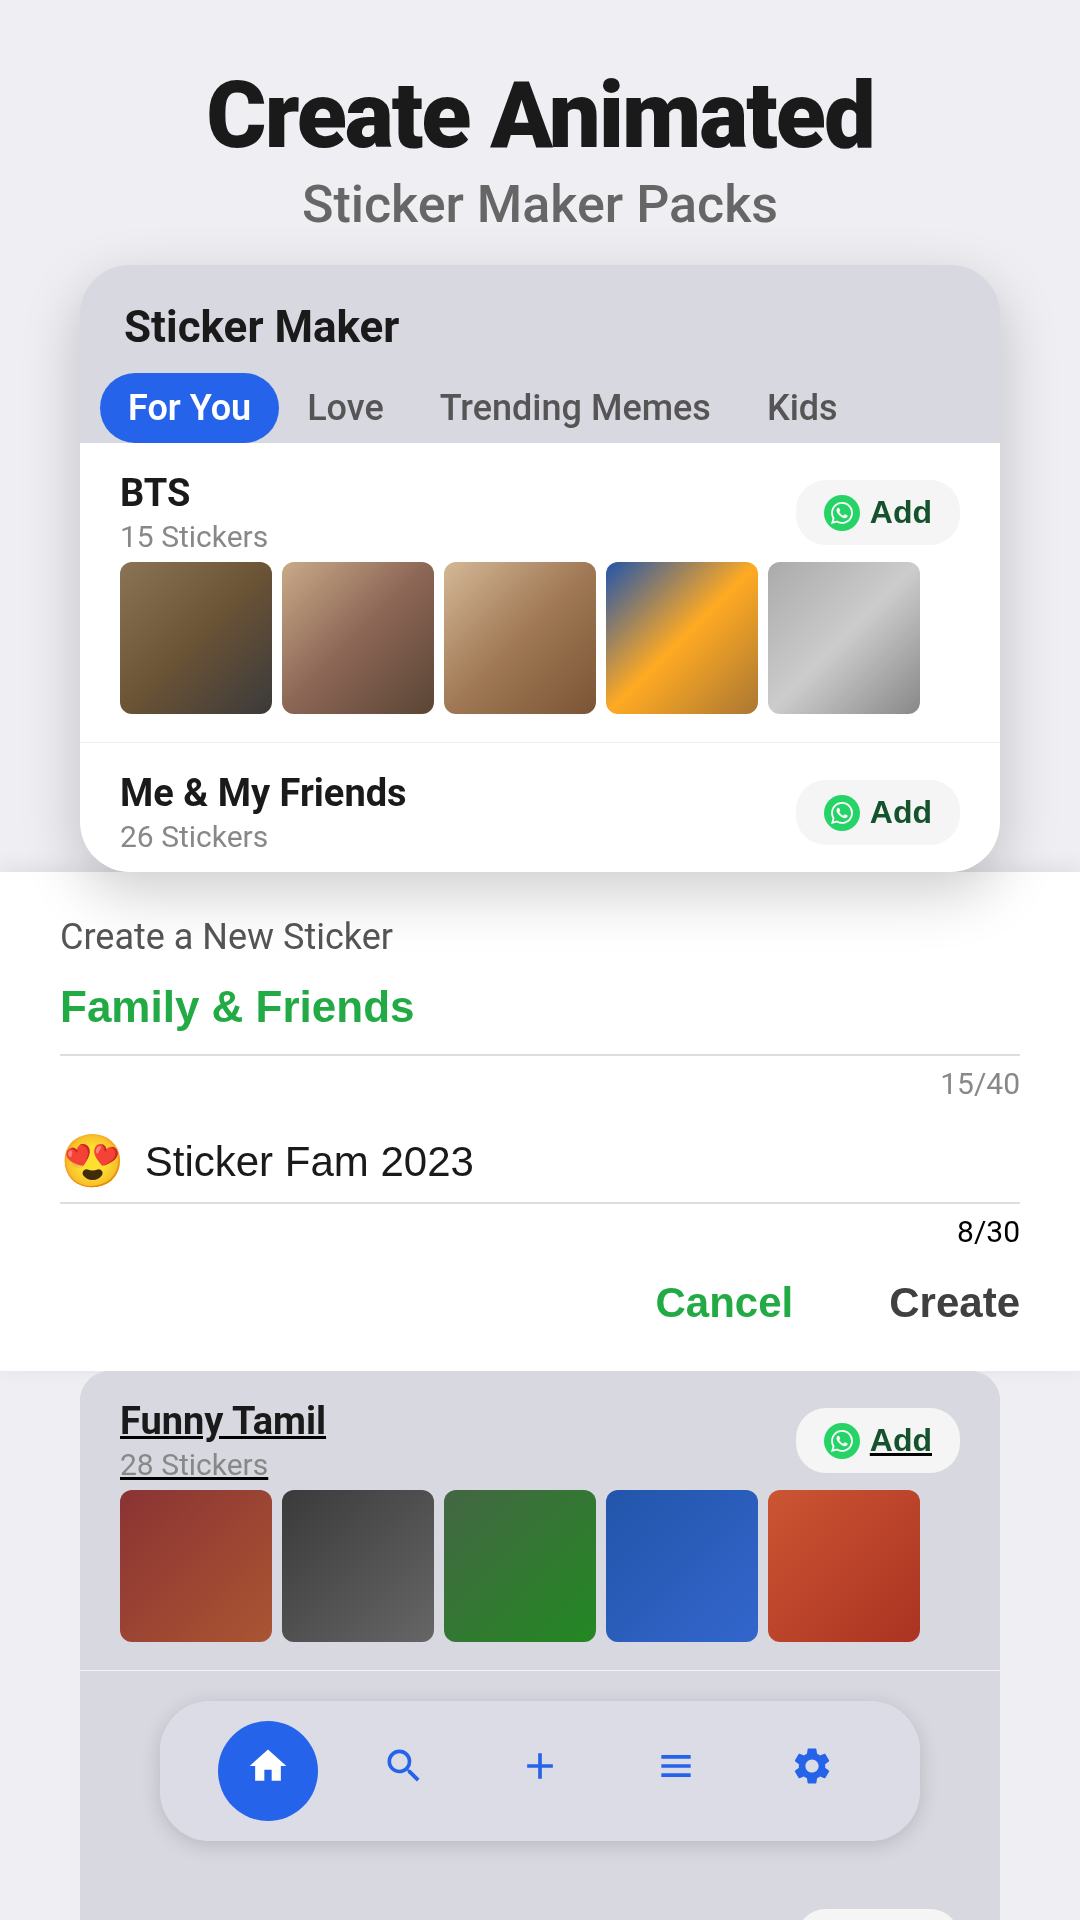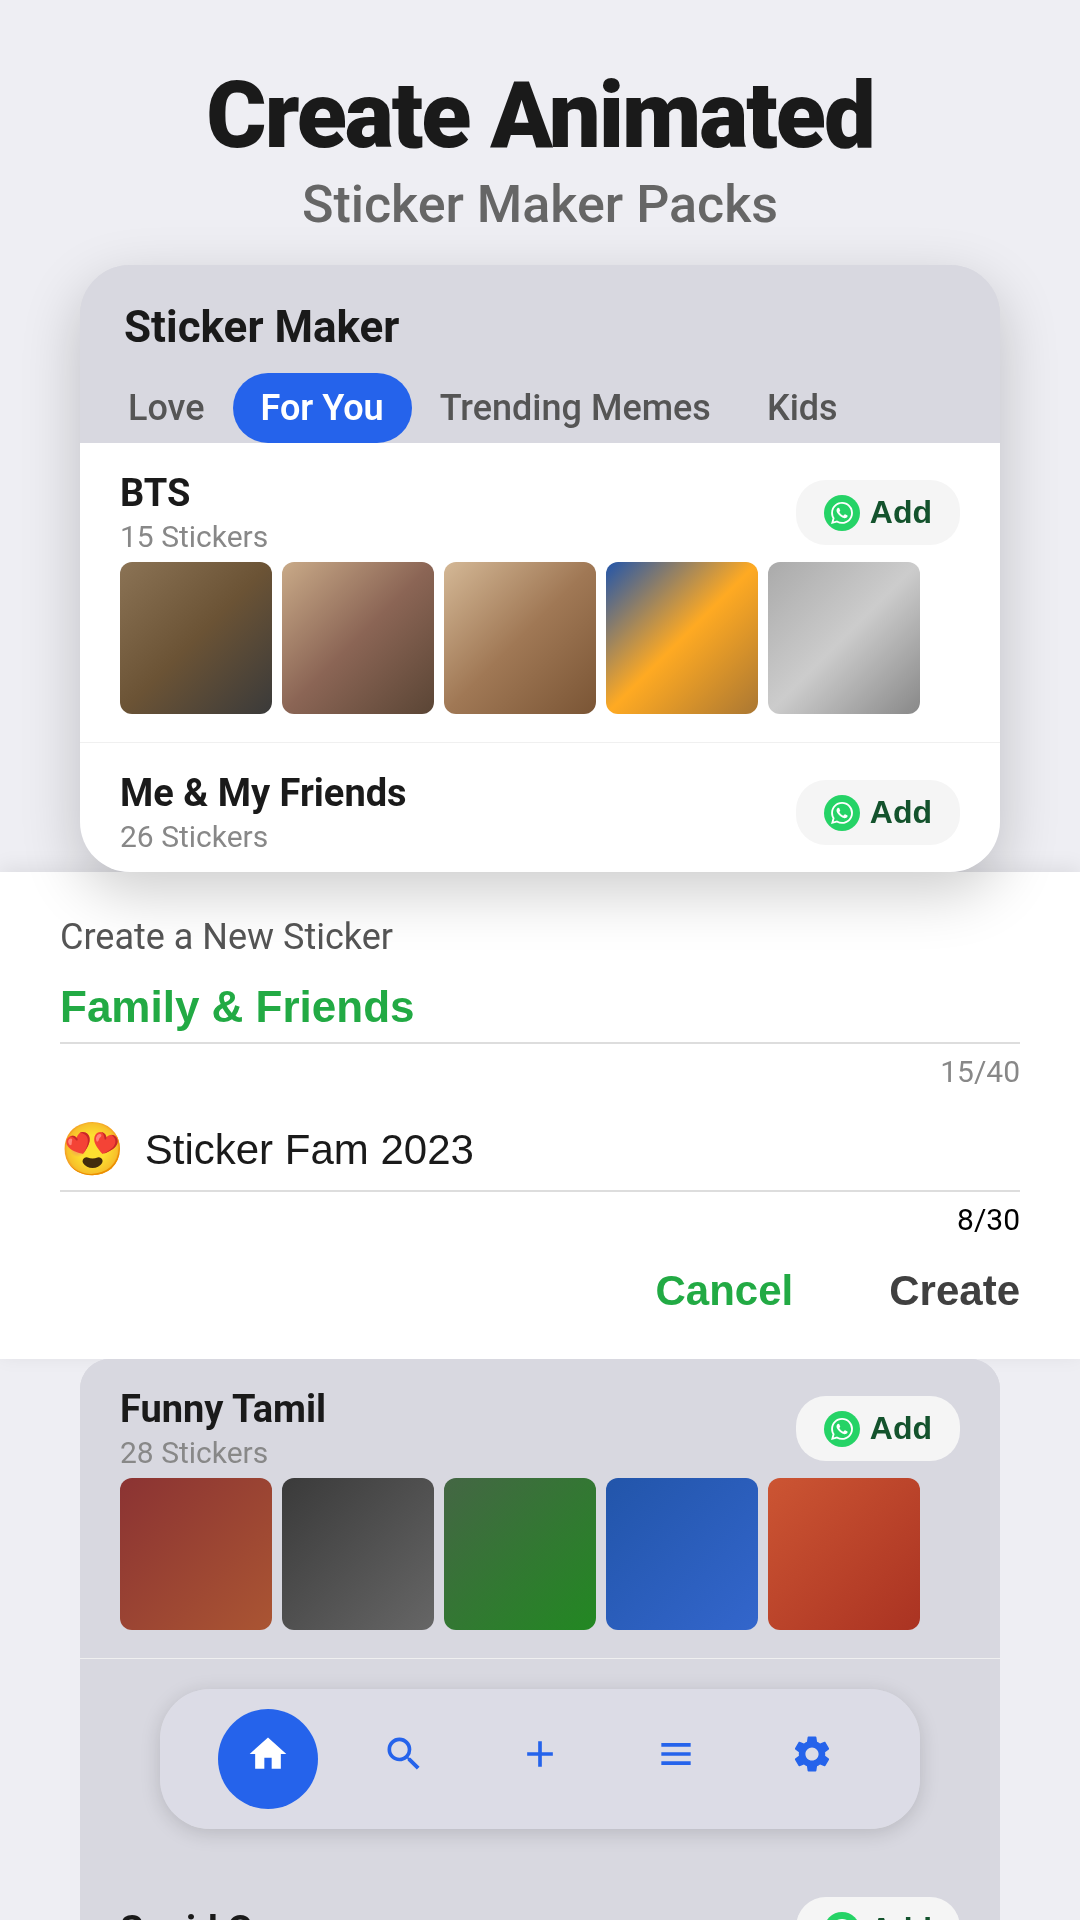--- a/index.html
+++ b/index.html
@@ -182,21 +182,21 @@
 
     .create-label {
       font-size: 36px;
       color: #555;
       margin-bottom: 24px;
     }
 
     .input-row {
       border-bottom: 2px solid #ddd;
       margin-bottom: 10px;
-      padding-bottom: 10px;
+      padding-bottom: 22px;
     }
 
     .input-field {
       font-size: 44px;
       font-weight: 600;
       color: #22aa44;
       border: none;
       outline: none;
       width: 100%;
       background: transparent;
@@ -332,22 +332,22 @@
   <div class="header">
     <div class="header-title">Create Animated</div>
     <div class="header-subtitle">Sticker Maker Packs</div>
   </div>
 
   <div class="phone-mockup">
 
     <div class="app-header">Sticker Maker</div>
 
     <div class="category-tabs">
+      <div class="tab-item active">For You</div>
       <div class="tab-item">Love</div>
-      <div class="tab-item active">For You</div>
       <div class="tab-item">Trending Memes</div>
       <div class="tab-item">Kids</div>
     </div>
 
     <div class="sticker-area">
       <div class="pack-row">
         <div class="pack-header">
           <div>
             <div class="pack-name">BTS</div>
             <div class="pack-count">15 Stickers</div>
@@ -405,21 +405,21 @@
     <div class="char-count-2">8/30</div>
 
     <div class="action-btns">
       <button class="cancel-btn">Cancel</button>
       <button class="create-btn">Create</button>
     </div>
   </div>
 
   <div style="background:#d8d8e0; border-radius:30px 30px 0 0; overflow:hidden; width:920px; margin:0 auto;">
     <div class="funny-pack-area">
-      <div class="pack-row" style="background:#d8d8e0;">
+      <div class="pack-row" style="background:#d8d8e0;text-decoration:underline;">
         <div class="pack-header">
           <div>
             <div class="pack-name">Funny Tamil</div>
             <div class="pack-count">28 Stickers</div>
           </div>
           <button class="add-btn">
             <div class="whatsapp-icon">
               <svg width="22" height="22" viewBox="0 0 24 24" fill="white">
                 <path d="M17.472 14.382c-.297-.149-1.758-.867-2.03-.967-.273-.099-.471-.148-.67.15-.197.297-.767.966-.94 1.164-.173.199-.347.223-.644.075-.297-.15-1.255-.463-2.39-1.475-.883-.788-1.48-1.761-1.653-2.059-.173-.297-.018-.458.13-.606.134-.133.298-.347.446-.52.149-.174.198-.298.298-.497.099-.198.05-.371-.025-.52-.075-.149-.669-1.612-.916-2.207-.242-.579-.487-.5-.669-.51-.173-.008-.371-.01-.57-.01-.198 0-.52.074-.792.372-.272.297-1.04 1.016-1.04 2.479 0 1.462 1.065 2.875 1.213 3.074.149.198 2.096 3.2 5.077 4.487.709.306 1.262.489 1.694.625.712.227 1.36.195 1.871.118.571-.085 1.758-.719 2.006-1.413.248-.694.248-1.289.173-1.413-.074-.124-.272-.198-.57-.347m-5.421 7.403h-.004a9.87 9.87 0 01-5.031-1.378l-.361-.214-3.741.982.998-3.648-.235-.374a9.86 9.86 0 01-1.51-5.26c.001-5.45 4.436-9.884 9.888-9.884 2.64 0 5.122 1.03 6.988 2.898a9.825 9.825 0 012.893 6.994c-.003 5.45-4.437 9.884-9.885 9.884m8.413-18.297A11.815 11.815 0 0012.05 0C5.495 0 .16 5.335.157 11.892c0 2.096.547 4.142 1.588 5.945L.057 24l6.305-1.654a11.882 11.882 0 005.683 1.448h.005c6.554 0 11.89-5.335 11.893-11.893a11.821 11.821 0 00-3.48-8.413z"></path>
               </svg>

